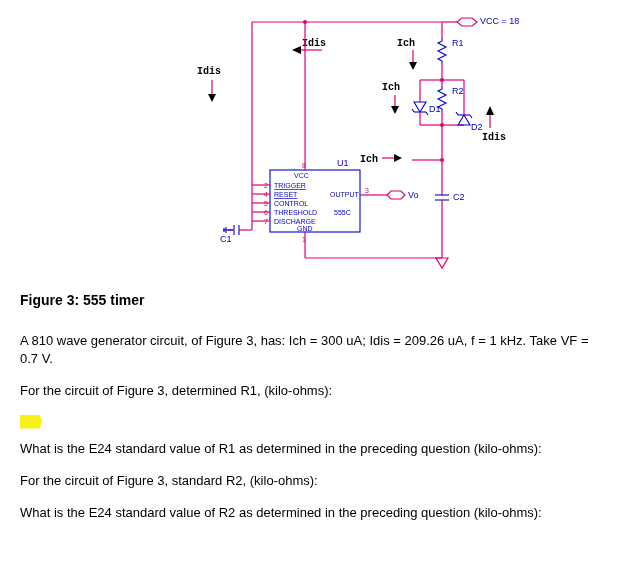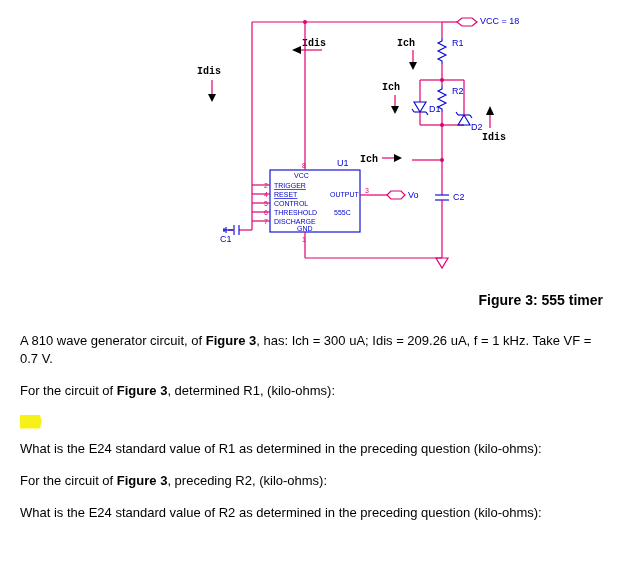--- a/index.html
+++ b/index.html
@@ -13,30 +13,30 @@
     padding: 10px 20px;
   }
   .circuit-area {
     width: 420px;
     margin: 0 auto 12px auto;
     position: relative;
     height: 270px;
   }
   .circuit-area svg { display: block; }
   .fig-caption {
-    text-align: right;
+    text-align: left;
     font-weight: bold;
     font-size: 14px;
     margin: 8px 0 24px 0;
   }
   .para {
     margin: 10px 0 14px 0;
     line-height: 1.4;
   }
-  .para b { font-weight: bold; }
+  .para b { font-weight: normal; }
   .highlight {
     display: inline-block;
     width: 22px;
     height: 14px;
     background: #f7f11a;
     vertical-align: top;
     clip-path: polygon(0 0, 90% 0, 100% 50%, 90% 100%, 0 100%);
   }
   .wire { stroke: #e00070; stroke-width: 1.2; fill: none; }
   .cmp { stroke: #0000d0; stroke-width: 1.1; fill: none; }
@@ -225,19 +225,19 @@
 </div>
 
 <div class="para">
   <span>For the circuit of </span><b>Figure 3</b><span>, determined R1, (kilo-ohms):</span>
 </div>
 <span class="highlight"></span>
 
 <div class="para">What is the E24 standard value of R1 as determined in the preceding question (kilo-ohms):</div>
 
 <div class="para">
-  <span>For the circuit of </span><b>Figure 3</b><span>, preceding R2, (kilo-ohms):</span>
+  <span>For the circuit of </span><b>Figure 3</b><span>, standard R2, (kilo-ohms):</span>
 </div>
 
 <div class="para">What is the E24 standard value of R2 as determined in the preceding question (kilo-ohms):</div>
 
 
 
 
 </body></html>

